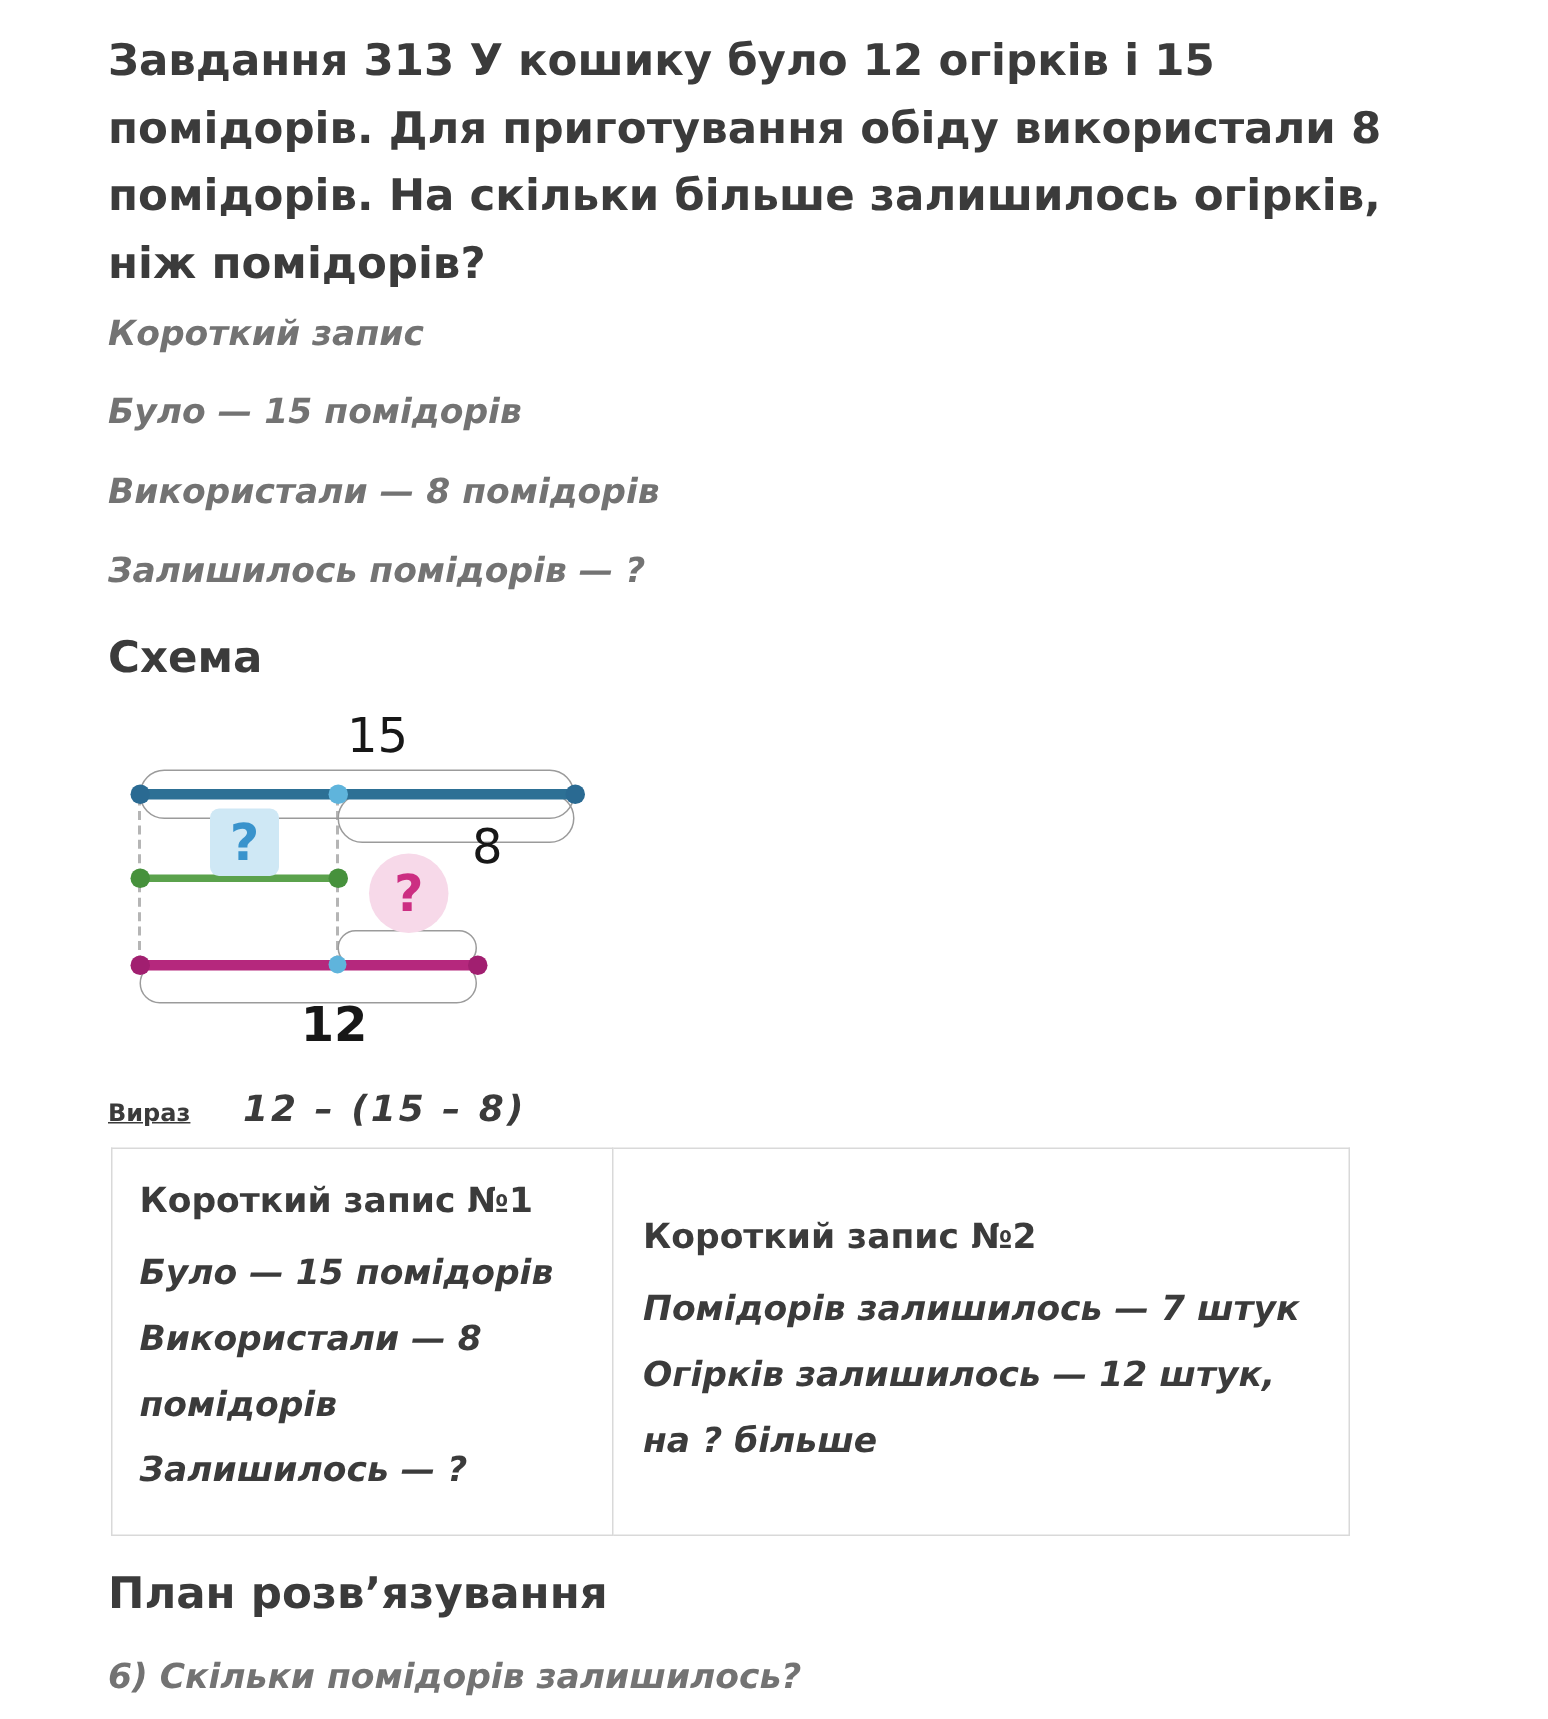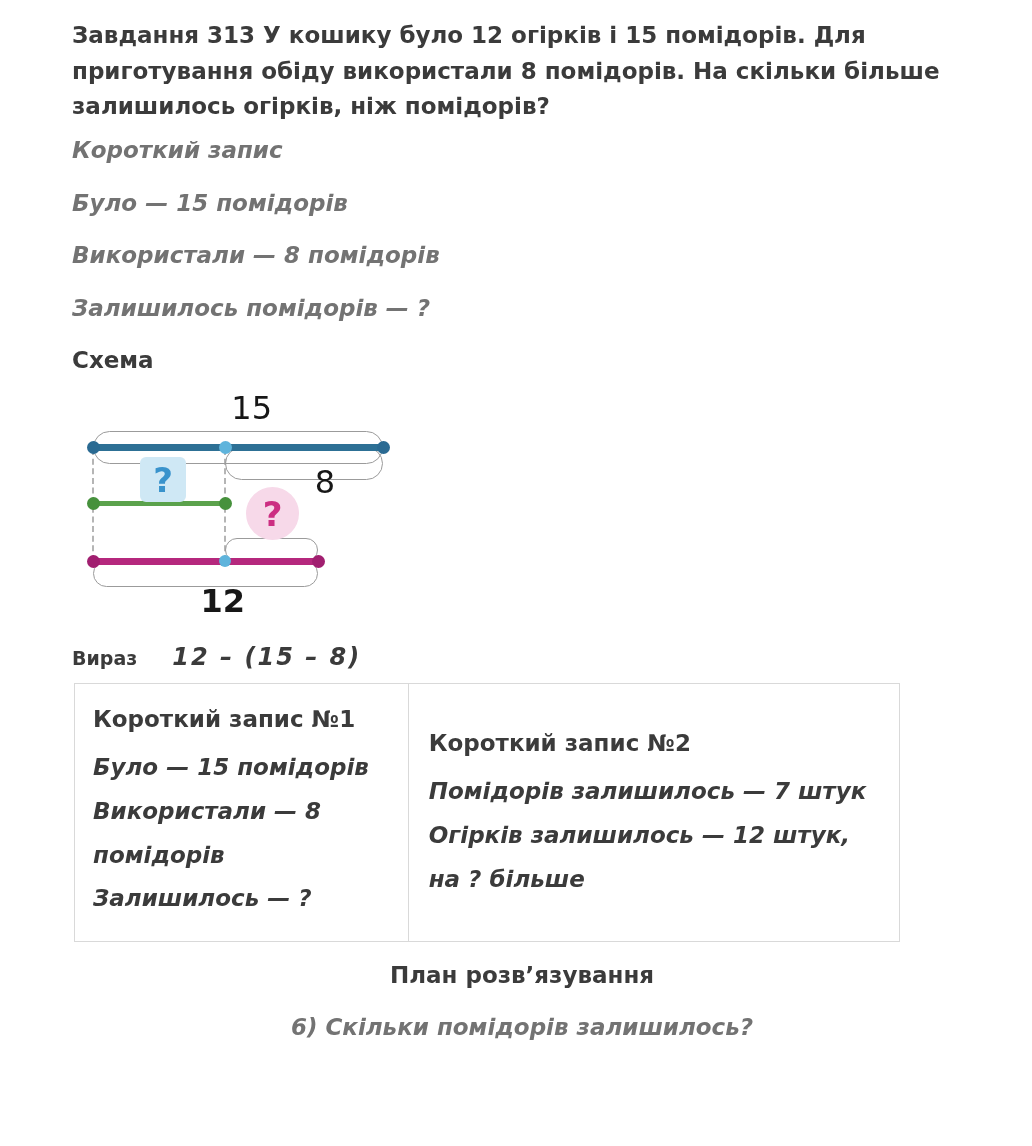--- a/index.html
+++ b/index.html
@@ -7,21 +7,21 @@
   body {
     width:1032px; height:1146px;
     font-family:"DejaVu Sans", sans-serif;
     color:#3b3b3b;
     position:relative;
     overflow:hidden;
   }
   .content { padding:18px 60px 0 72px; }
 
   
-  .hw  { font-weight:600; font-size:23px; line-height:1.55; color:#3b3b3b; }
+  .hw  { font-weight:600; font-size:29px; line-height:1.55; color:#3b3b3b; }
   .hwi { font-weight:600; font-style:italic; font-size:23px; line-height:1.55; color:#737373; }
 
   .para { margin-bottom:8px; max-width:900px; }
   .line { margin-bottom:17px; }
   .heading { margin-bottom:14px; }
 
   
   .diagram {
     position:relative;
     width:430px; height:242px;
@@ -56,40 +56,40 @@
   .qcircle {
     position:absolute; z-index:5;
     width:53px; height:53px; border-radius:50%;
     display:flex; align-items:center; justify-content:center;
     font-weight:700; font-size:34px;
     font-family:"DejaVu Sans", sans-serif;
   }
 
   
   .expr-row { margin:8px 0 12px 0; }
-  .expr-row .lbl { font-weight:600; font-size:19px; }
+  .expr-row .lbl { font-weight:600; font-size:16px;text-decoration:underline; }
   .expr-row .val { font-weight:600; font-style:italic; font-size:24px; margin-left:30px; letter-spacing:2px; }
 
   
   table.two-col {
     border-collapse:collapse;
     width:826px;
     margin:2px 0 16px 2px;
   }
   table.two-col td {
     border:1.5px solid #d9d9d9;
     vertical-align:top;
   }
   td.cell-left  { width:334px; padding:22px 14px 20px 18px; }
   td.cell-right { width:492px; padding:46px 14px 20px 20px; }
   .cell-title { font-weight:600; font-size:23px; margin-bottom:14px; }
   .cell-line  { font-weight:600; font-style:italic; font-size:23px; line-height:1.9; }
 
   
-  .bottom .line { margin-bottom:16px;text-align:center; }
+  .bottom .line { margin-bottom:16px; }
 </style>
 </head>
 <body>
 
 <div class="content">
 
   <p class="hw para">Завдання 313 У кошику було 12 огірків і 15 помідорів. Для приготування обіду використали 8 помідорів. На скільки більше залишилось огірків, ніж помідорів?</p>
 
   <div class="hwi line">Короткий запис</div>
   <div class="hwi line">Було — 15 помідорів</div>

